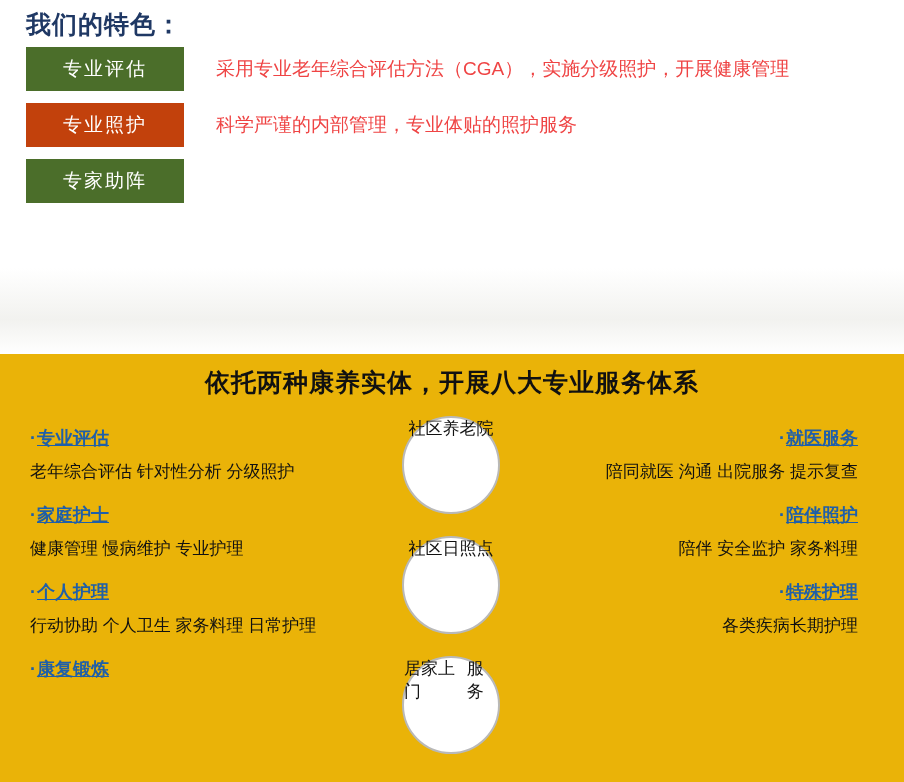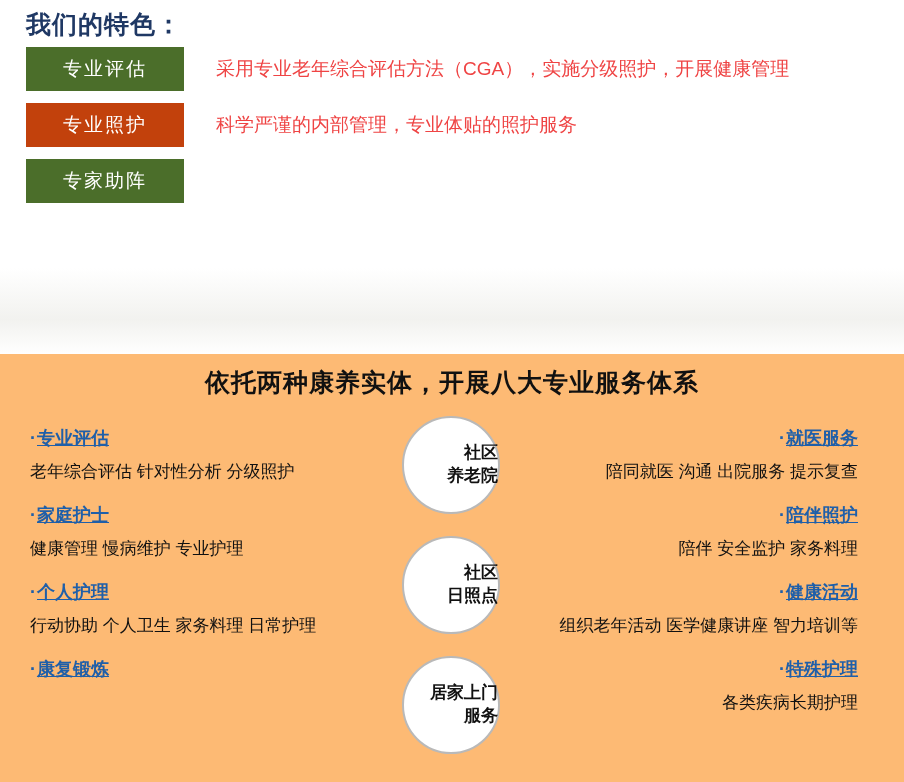--- a/index.html
+++ b/index.html
@@ -80,21 +80,21 @@
     background: linear-gradient(to bottom, #ffffff 0%, #f2f2ef 60%, #ffffff 100%);
   }
 
   
   .bottom-section {
     position: absolute;
     left: 0;
     top: 354px;
     width: 904px;
     height: 428px;
-    background: #fdba74;
+    background: #eab308;
   }
   .bottom-title {
     position: absolute;
     left: 0;
     top: 12px;
     width: 904px;
     text-align: center;
     font-size: 25px;
     font-weight: bold;
     color: #111111;
@@ -138,26 +138,26 @@
     top: 62px;
     width: 140px;
   }
   .circle {
     width: 98px;
     height: 98px;
     border: 2px solid #b9b9b9;
     border-radius: 50%;
     margin: 0 auto 22px auto;
     display: flex;
-    flex-direction: column;
-    align-items: flex-end;
+    flex-direction: row;
+    align-items: flex-start;
     justify-content: center;
     font-size: 17px;
     color: #111111;
-    font-weight: bold;
+    font-weight: normal;
     line-height: 1.35;
     box-sizing: border-box;
     background: #ffffff;
   }
 </style>
 </head>
 <body>
 
 <div class="top-section">
   <div class="top-title">我们的特色：</div>
@@ -223,21 +223,17 @@
   <div class="col col-right">
     <div class="svc-block">
       <div class="svc-head"><span class="bullet">·</span><span>就医服务</span></div>
       <div class="svc-desc">陪同就医 沟通 出院服务 提示复查</div>
     </div>
     <div class="svc-block">
       <div class="svc-head"><span class="bullet">·</span><span>陪伴照护</span></div>
       <div class="svc-desc">陪伴 安全监护 家务料理</div>
     </div>
     <div class="svc-block">
-      <div class="svc-head"><span class="bullet">·</span><span>健康活动</span></div>
-      <div class="svc-desc">组织老年活动 医学健康讲座 智力培训等</div>
-    </div>
-    <div class="svc-block">
       <div class="svc-head"><span class="bullet">·</span><span>特殊护理</span></div>
       <div class="svc-desc">各类疾病长期护理</div>
     </div>
   </div>
 </div>
 
 </body></html>

